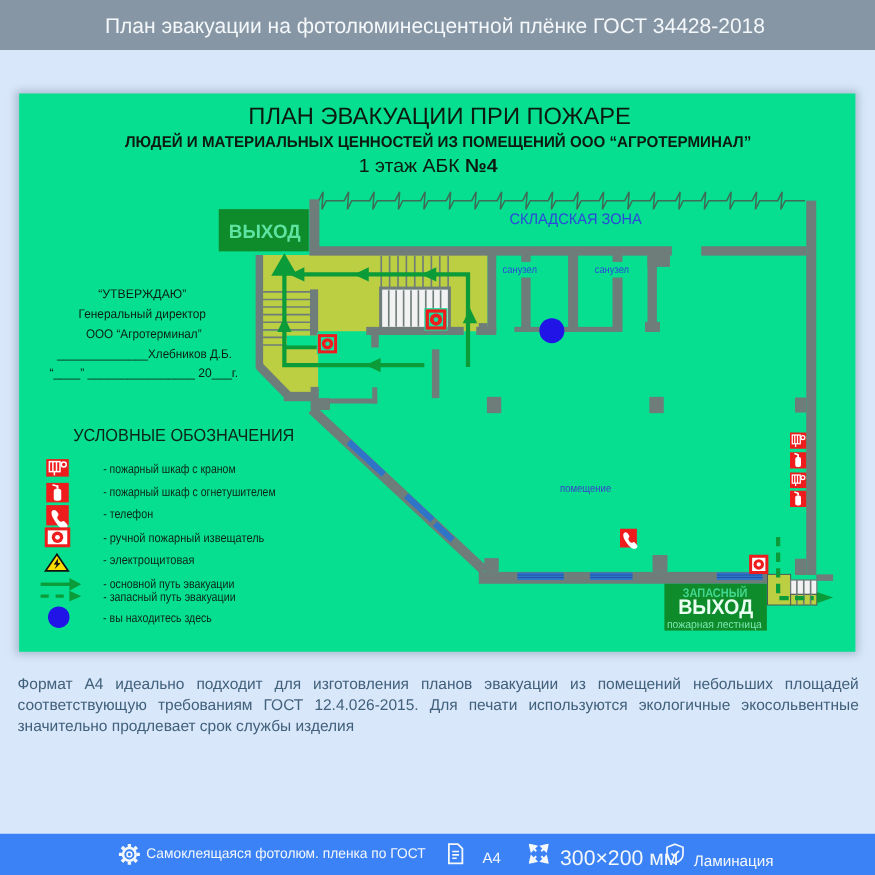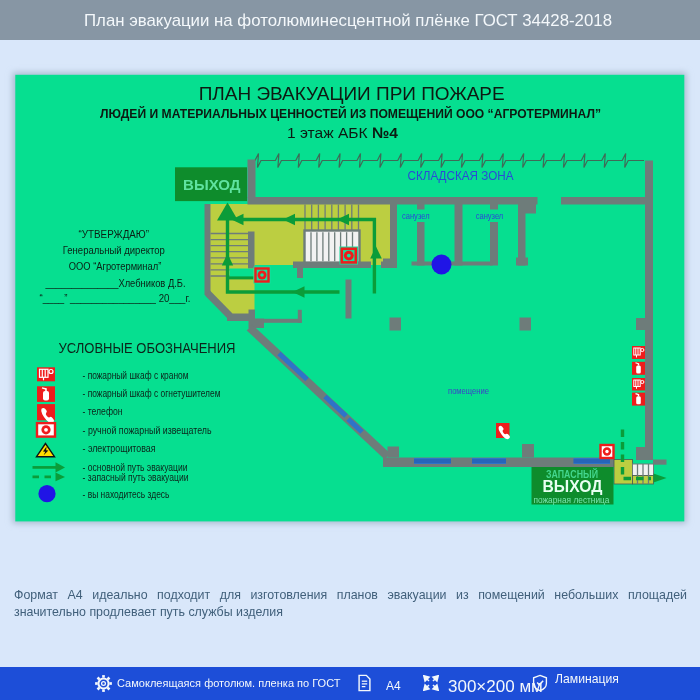--- a/index.html
+++ b/index.html
@@ -1,20 +1,20 @@
 <!DOCTYPE html>
 <html lang="ru"><head><meta charset="utf-8">
 <style>
   html,body{margin:0;padding:0;width:700px;height:700px;overflow:hidden;
     font-family:"Liberation Sans",sans-serif;background:#D9E7FA;}
   .abs{position:absolute;}
   #para{position:absolute;left:14px;top:539px;width:673px;color:#41607B;
     font-size:12.4px;line-height:17.05px;}
-  #para .j{text-align:justify;text-align-last:justify;margin-top:48px;}
-  #bbar{position:absolute;left:0;top:667px;width:700px;height:33px;background:#1d4ed8;
+  #para .j{text-align:justify;text-align-last:justify;}
+  #bbar{position:absolute;left:0;top:667px;width:700px;height:33px;background:#3b82f6;
     color:#F4F8FB;font-size:11.3px;}
   #bbar .it{position:absolute;white-space:nowrap;transform-origin:left center;}
   #tbar{position:absolute;left:0;top:0;width:700px;height:39.5px;background:#8796A4;}
 </style></head>
 <body>
 
 <div id="tbar"></div>
 
 <svg class="abs" style="left:0;top:0" width="700" height="700" viewBox="0 0 700 700">
   <defs>
@@ -325,21 +325,22 @@
     <text x="82.5" y="433.5" font-size="10" fill="#0c241a" text-anchor="start" textLength="129" lengthAdjust="spacingAndGlyphs">- ручной пожарный извещатель</text>
     <text x="82.5" y="451.5" font-size="10" fill="#0c241a" text-anchor="start" textLength="73" lengthAdjust="spacingAndGlyphs">- электрощитовая</text>
     <text x="82.5" y="470.5" font-size="10" fill="#0c241a" text-anchor="start" textLength="105" lengthAdjust="spacingAndGlyphs">- основной путь эвакуации</text>
     <text x="82.5" y="481" font-size="10" fill="#0c241a" text-anchor="start" textLength="106" lengthAdjust="spacingAndGlyphs">- запасный путь эвакуации</text>
     <text x="82.5" y="497.5" font-size="10" fill="#0c241a" text-anchor="start" textLength="87" lengthAdjust="spacingAndGlyphs">- вы находитесь здесь</text>
   </g>
 </svg>
 
 <div id="para">
   <div class="j">Формат А4 идеально подходит для изготовления планов эвакуации из помещений небольших площадей</div>
-  <div>значительно продлевает путь службы изделия</div>
+  <div class="j">соответствующую требованиям ГОСТ 12.4.026-2015. Для печати используются экологичные экосольвентные</div>
+  <div>значительно продлевает срок службы изделия</div>
 </div>
 
 <div id="bbar">
 
   <svg class="it" style="left:94px;top:7px" width="19" height="19" viewBox="0 0 24 24">
       <g stroke="#F4F8FB" fill="none">
         <circle cx="12" cy="12" r="6.4" stroke-width="2.6"></circle>
         <circle cx="12" cy="12" r="2.4" stroke-width="1.6"></circle>
         <g stroke-width="3.4">
           <line x1="12" y1="1.4" x2="12" y2="4.6"></line>
@@ -374,14 +375,14 @@
         <line x1="4" y1="16" x2="7.5" y2="12.5"></line>
         <polygon points="1,19 7.5,17.4 2.6,12.5"></polygon>
       </g>
     </svg>
   <span class="it" style="left:448px;top:9.5px;font-size:17px">300×200 мм</span>
 
   <svg class="it" style="left:532px;top:7px" width="16" height="18" viewBox="0 0 20 22">
       <path fill="none" stroke="#F4F8FB" stroke-width="1.7" d="M10 1.5 l8 3 v7 q0 6 -8 9 q-8 -3 -8 -9 v-7 z"></path>
       <path fill="none" stroke="#F4F8FB" stroke-width="1.8" d="M6.5 10.5 l2.5 2.8 5 -5.2"></path>
     </svg>
-  <span class="it" style="left:555px;top:5px;font-size:12.2px">Ламинация</span>
+  <span class="it" style="left:555px;top:15px;font-size:12.2px">Ламинация</span>
 </div>
 
 </body></html>

